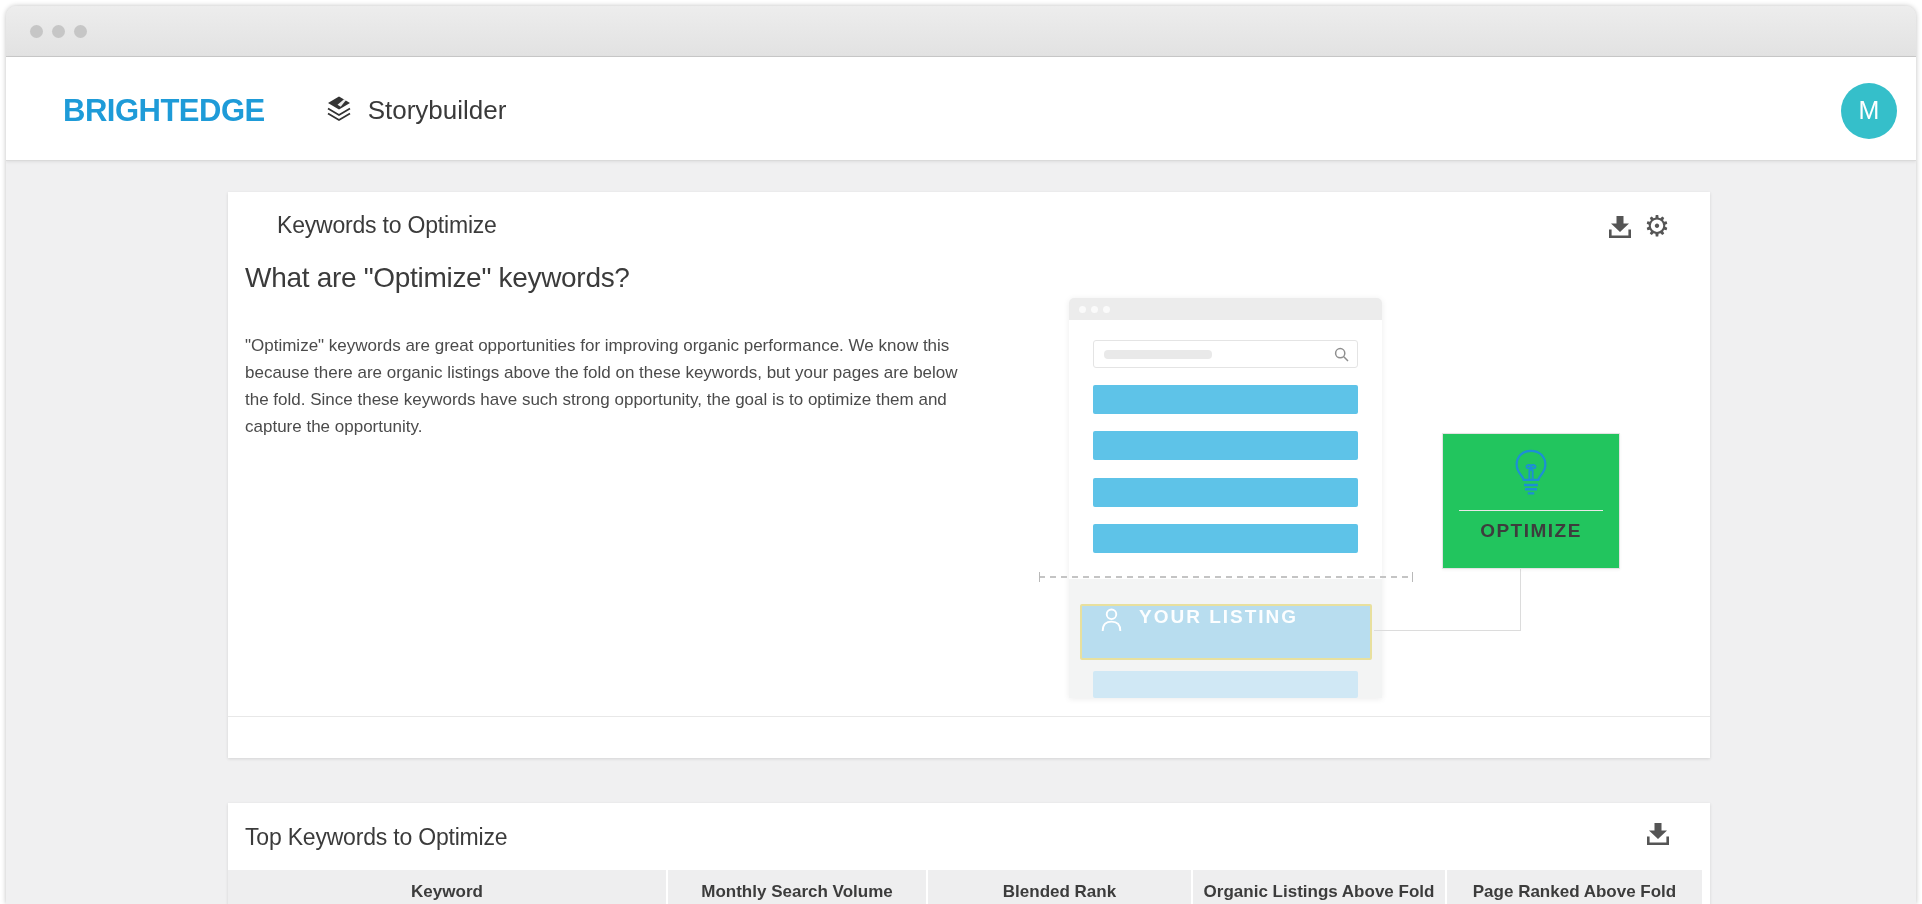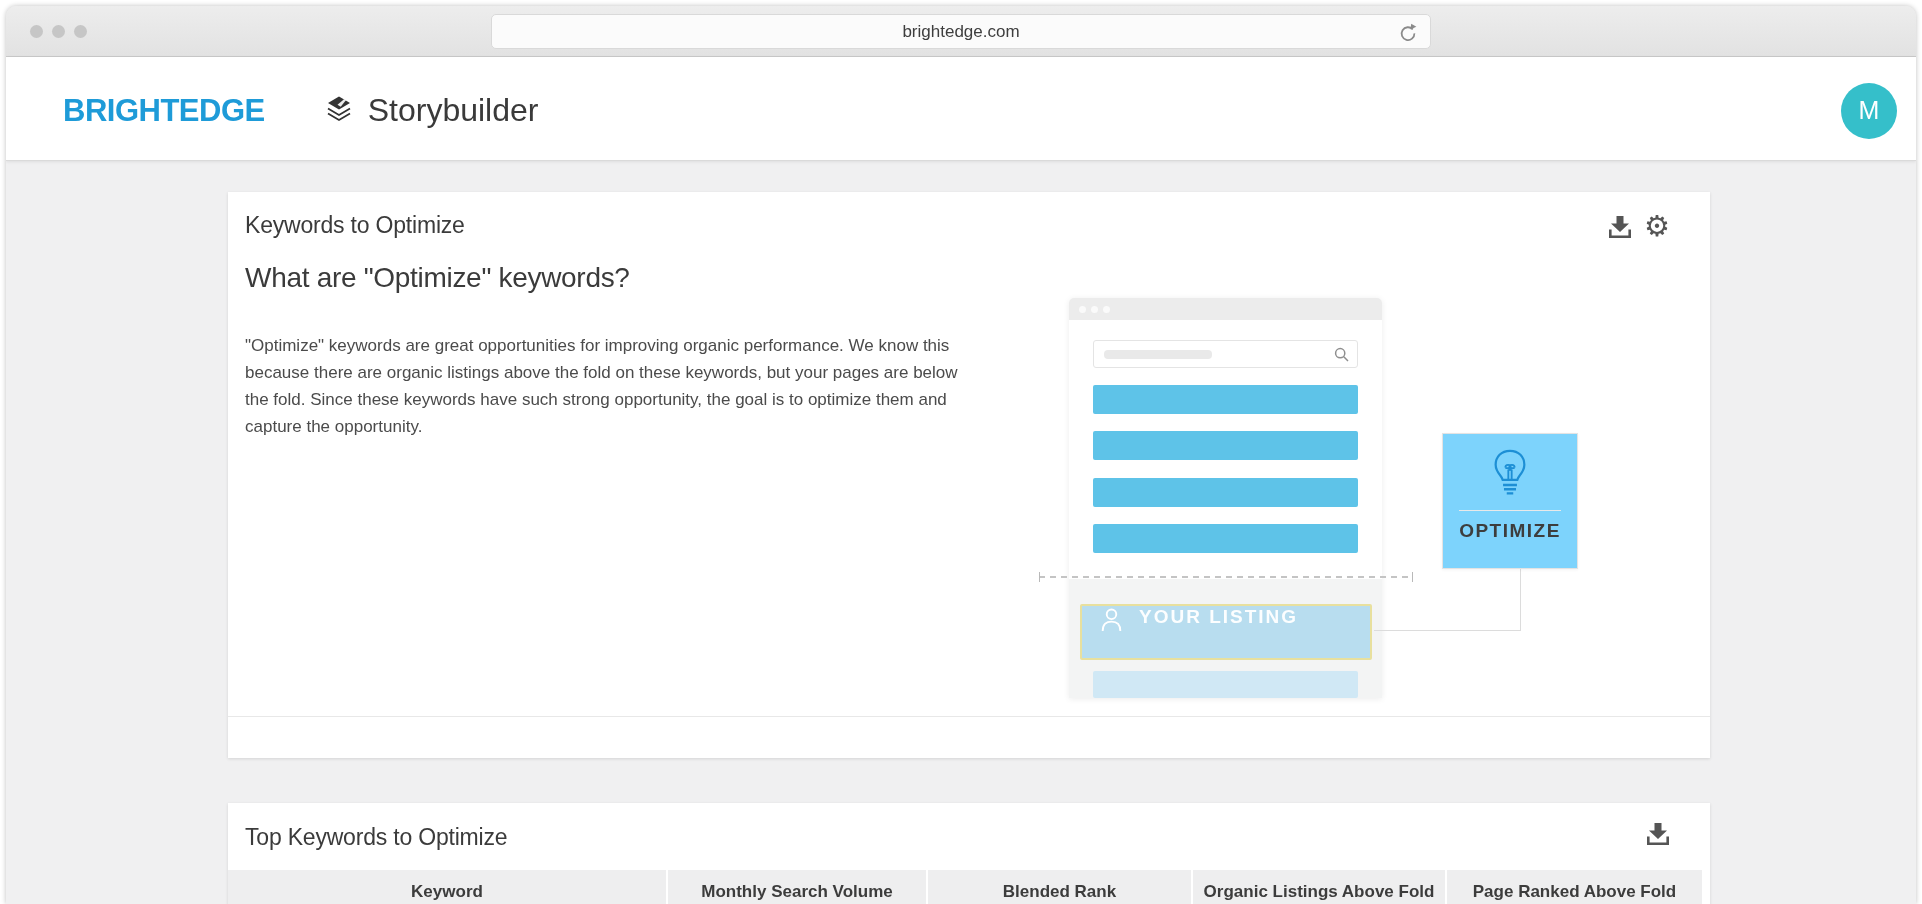--- a/index.html
+++ b/index.html
@@ -19,21 +19,21 @@
     display:flex; align-items:center; justify-content:center;
     font-size:17px; color:#3e3e3e; }
   .reload { position:absolute; right:12px; top:8px; width:20px; height:20px; cursor:pointer; }
 
   
   .app-header { position:absolute; left:0; top:51px; right:0; height:104px; background:#fff;
     border-bottom:1px solid #dadada; box-shadow:0 1px 3px rgba(0,0,0,.08);
     display:flex; align-items:center; padding:4px 19px 0 57px; z-index:5; }
   .logo { font-size:31px; font-weight:bold; color:#1e9bd8; letter-spacing:-.5px; }
   .app-title-group { display:flex; align-items:center; margin-left:60px; gap:15px; }
-  .app-title { font-size:32px; color:#3a3a3a; }
+  .app-title { font-size:26px; color:#3a3a3a; }
   .spacer { flex:1; }
   .search-box { width:445px; height:52px; border:1px solid #e2e2e2; border-radius:2px;
     background:#fff; display:flex; align-items:center; padding:0 16px; margin-right:51px; }
   .search-box input { border:0; outline:none; flex:1; font-size:15px; color:#555;
     margin-left:13px; font-family:"Liberation Sans",sans-serif; background:transparent; }
   .search-box input::placeholder { color:#a3a3a3; }
   .search-clear { font-size:22px; color:#c9c9c9; cursor:pointer; line-height:1; }
   .avatar { width:56px; height:56px; border-radius:50%; background:#35bfca; color:#fff;
     display:flex; align-items:center; justify-content:center; font-size:25px; cursor:pointer; }
 
@@ -72,22 +72,22 @@
   .your-listing { position:absolute; left:852px; top:412px; width:292px; height:56px;
     background:#b8ddef; border:2px solid #e8e09e; border-radius:2px;
     display:flex; padding-left:16px; }
   .your-listing-label { color:rgba(255,255,255,.95); font-size:19px; font-weight:bold;
     letter-spacing:2px; margin-left:14px; }
   .sub-bar { position:absolute; left:865px; top:479px; width:265px; height:27px; background:#d0e8f5; border-radius:2px; }
 
   .conn-h { position:absolute; left:1146px; top:438px; width:146px; border-top:1px solid #dcdcdc; }
   .conn-v { position:absolute; left:1292px; top:377px; height:62px; border-left:1px solid #dcdcdc; }
 
-  .optimize-box { position:absolute; left:1214px; top:241px; width:136px; height:136px;
-    background:#7dd3fc; border:1px solid #e3e3e3; box-shadow:0 1px 3px rgba(0,0,0,.05); text-align:center; }
+  .optimize-box { position:absolute; left:1214px; top:241px; width:178px; height:136px;
+    background:#22c55e; border:1px solid #e3e3e3; box-shadow:0 1px 3px rgba(0,0,0,.05); text-align:center; }
   .optimize-box .bulb { margin-top:12px; }
   .optimize-divider { margin:6px 16px 0; border-top:1px solid #e9e9e9; }
   .optimize-label { margin-top:9px; font-size:19px; font-weight:bold; color:#3d3d3d; letter-spacing:1.5px; }
 
   
   .t-header { position:absolute; left:0; top:67px; width:1474px; height:44px; display:flex; }
   .t-cell { background:#eeeeef; display:flex; align-items:center; justify-content:center;
     font-size:17px; font-weight:bold; color:#3c3c3c; cursor:pointer; }
   .t-cell + .t-cell { border-left:2px solid #fff; }
   .c0{width:438px;} .c1{width:260px;} .c2{width:265px;} .c3{width:254px;} .c4{width:257px;}
@@ -96,29 +96,20 @@
 <body>
 
 <div class="screen">
   <div class="browser-window">
 
     <div class="chrome">
       <div class="dots">
         <div class="dot"></div>
         <div class="dot"></div>
         <div class="dot"></div>
-      </div>
-      <div class="url-bar">
-        <span>brightedge.com</span>
-        <span class="reload">
-          <svg width="20" height="20" viewBox="0 0 20 20">
-            <path d="M14.8 6.4 A6.4 6.4 0 1 0 16.4 10.4" fill="none" stroke="#8a8a8a" stroke-width="1.8"></path>
-            <path d="M13.2 0.8 l5.2 2.9 -5.8 2.5 z" fill="#8a8a8a"></path>
-          </svg>
-        </span>
       </div>
     </div>
 
     <div class="app-header">
       <div class="logo">BRIGHTEDGE</div>
       <div class="app-title-group">
         <span>
           <svg width="28" height="28" viewBox="0 0 28 28">
             <path d="M14 1.5 25 8 14 14.5 3 8 Z" fill="#333"></path>
             <path d="M19 4.2 l-6.5 5.6 3.2 1.9 5.4-6.7 z" fill="#fff" opacity=".9"></path>
@@ -126,21 +117,21 @@
             <path d="M3 18.5 14 25 25 18.5" fill="none" stroke="#333" stroke-width="1.8"></path>
           </svg>
         </span>
         <span class="app-title">Storybuilder</span>
       </div>
       <div class="spacer"></div>
       <div class="avatar">M</div>
     </div>
 
     <div class="card card-1">
-      <div class="card-title" style="top:20px;">Keywords to Optimize</div>
+      <div class="card-title" style="top:20px;margin-left:32px;">Keywords to Optimize</div>
       <div class="icon-row">
         <span class="icon-btn">
           <svg width="24" height="22" viewBox="0 0 24 22">
             <path d="M8.5 0h7v7.5H21L12 16 3 7.5h5.5z" fill="#555"></path>
             <path d="M1 13.5v8.5h22v-8.5h-2.6v5.9H3.6v-5.9z" fill="#555"></path>
           </svg>
         </span>
         <span class="icon-btn gear-glyph">⚙</span>
       </div>
 

